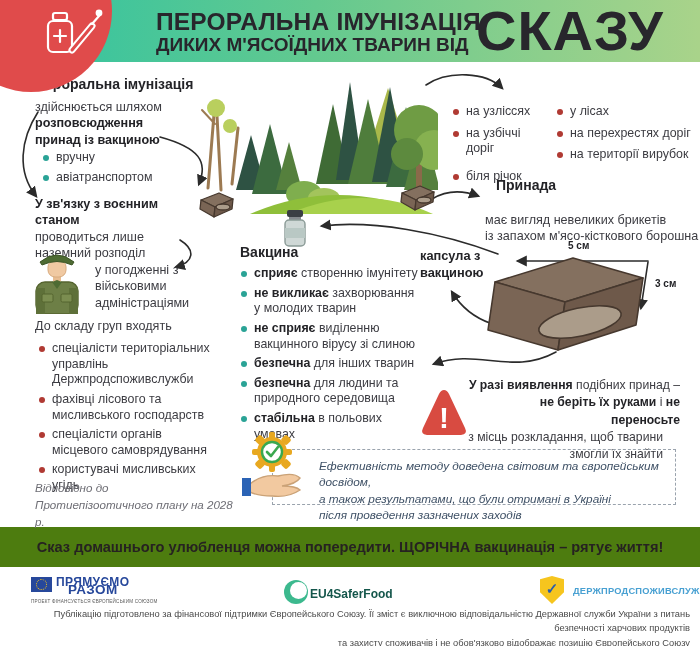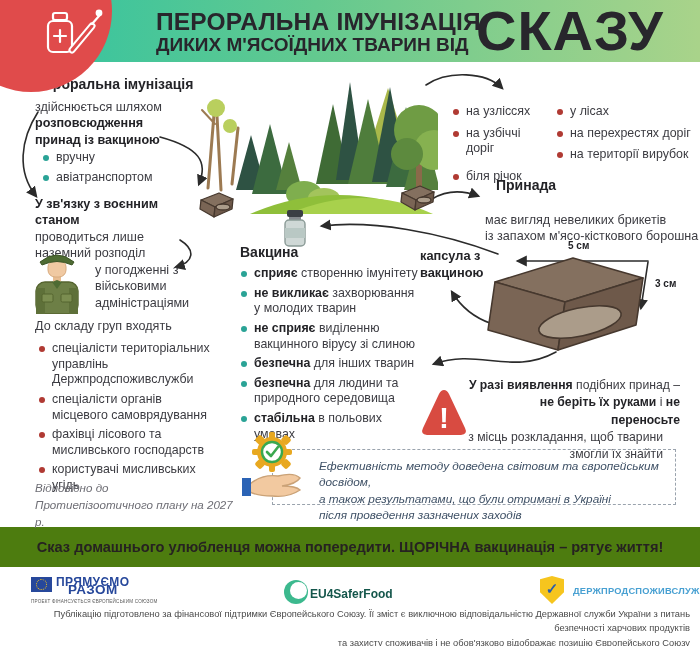--- a/index.html
+++ b/index.html
@@ -182,28 +182,28 @@
     <path d="M12,12 Q29,-2 46,12 L44,15 Q29,8 14,15 Z" fill="#4e6b33" stroke="#3d5527"></path>
     <polygon points="24,32 29,39 34,32 29,30" fill="#4e6b33"></polygon>
   </svg>
 
   <div class="abs body-txt" style="left:95px;top:262px;width:112px;z-index:2;">у погодженні з військовими адміністраціями</div>
 
   <div class="abs body-txt" style="left:35px;top:318px;z-index:2;">До складу груп входять</div>
 
   <ul class="abs red" style="left:38px;top:341px;width:172px;z-index:2;">
     <li>спеціалісти територіальних управлінь Держпродспоживслужби</li>
+    <li>фахівці лісового та мисливського господарств</li>
     <li>спеціалісти органів місцевого самоврядування</li>
-    <li>фахівці лісового та мисливського господарств</li>
     <li>користувачі мисливських угідь</li>
   </ul>
 
   <div class="abs footnote" style="left:35px;top:480px;width:210px;z-index:2;">
     <span class="blockline">Відповідно до</span>
-    <span class="blockline">Протиепізоотичного плану на 2027 р.</span>
+    <span class="blockline">Протиепізоотичного плану на 2028 р.</span>
   </div>
 
   <div class="abs h-sm" style="left:240px;top:244px;z-index:2;">Вакцина</div>
   <ul class="abs teal" style="left:240px;top:266px;width:180px;z-index:2;">
     <li><b>сприяє</b><span> створенню імунітету</span></li>
     <li><b>не викликає</b><span> захворювання у молодих тварин</span></li>
     <li><b>не сприяє</b><span> виділенню вакцинного вірусу зі слиною</span></li>
     <li><b>безпечна</b><span> для інших тварин</span></li>
     <li><b>безпечна</b><span> для людини та природного середовища</span></li>
     <li><b>стабільна</b><span> в польових умовах</span></li>

